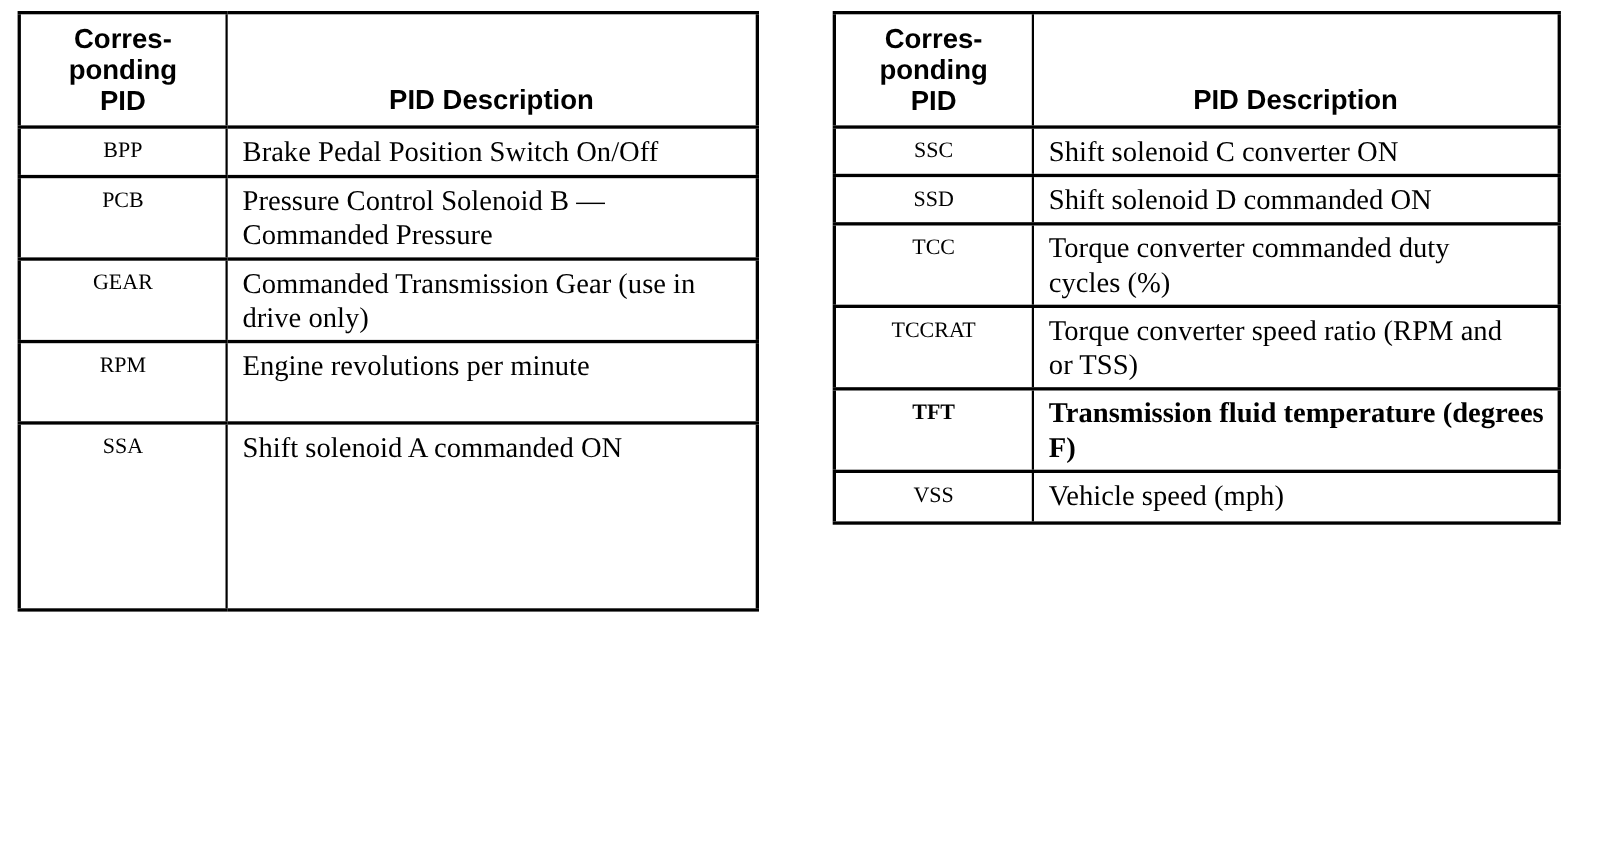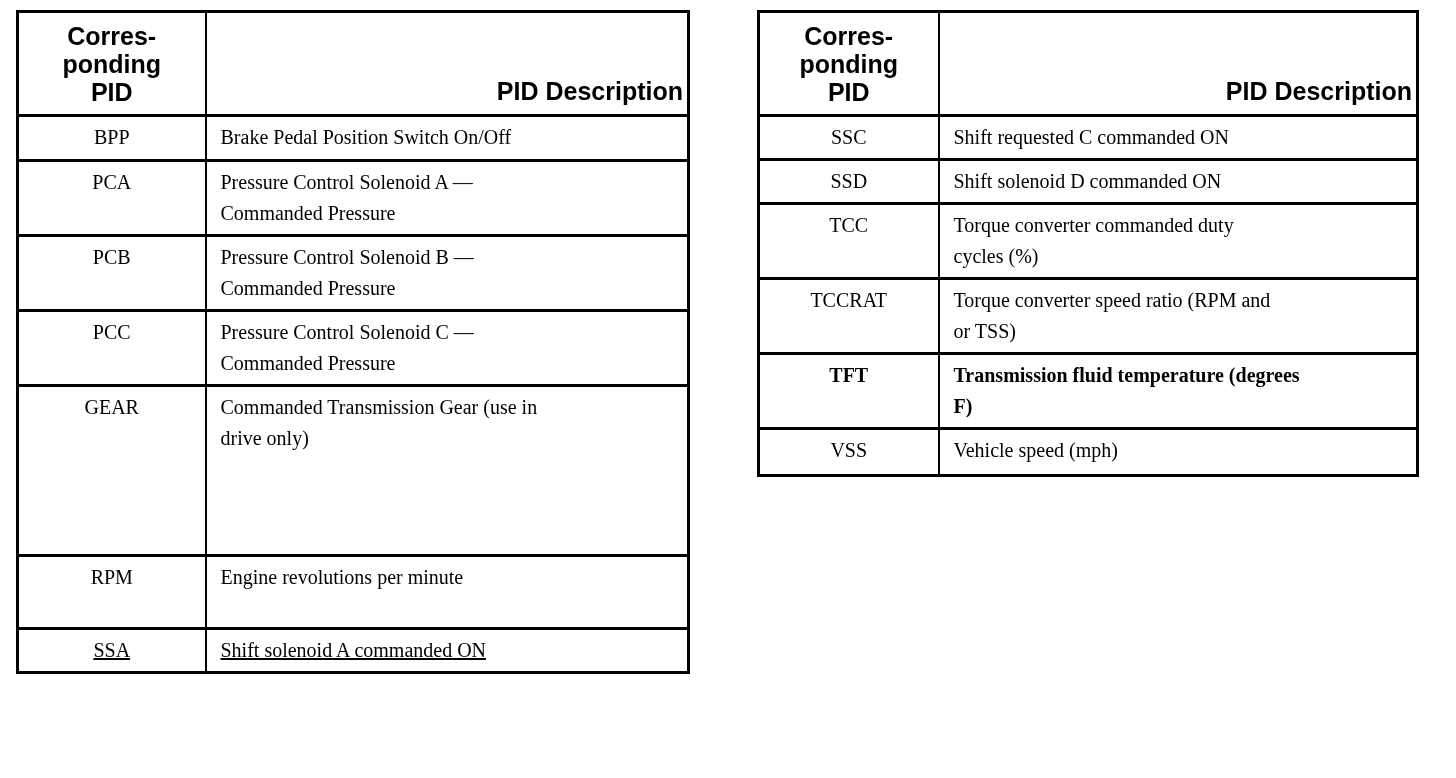--- a/index.html
+++ b/index.html
@@ -56,35 +56,35 @@
     line-height: 28px;
     text-align: center;
     vertical-align: middle;
     white-space: pre-line;
     padding: 4px 2px;
   }
   th.desc-col-header {
     font-family: "Liberation Sans", sans-serif;
     font-weight: bold;
     font-size: 25px;
-    text-align: right;
+    text-align: center;
     vertical-align: bottom;
     padding: 0 4px 8px 4px;
   }
 
   
   td.pid-cell {
     font-size: 20px;
     line-height: 31px;
     text-align: center;
     vertical-align: top;
     padding: 5px 2px;
   }
   td.desc-cell {
-    font-size: 20px;
+    font-size: 26px;
     line-height: 31px;
     text-align: left;
     vertical-align: top;
     padding: 5px 6px 5px 14px;
     white-space: pre-line;
   }
 
   
   .left  tbody tr:nth-child(1) { height: 45px;  }
   .left  tbody tr:nth-child(2) { height: 74px;  }
@@ -121,32 +121,22 @@
 PID</th>
           <th class="desc-col-header">PID Description</th>
         </tr>
       </thead>
       <tbody>
           <tr>
             <td class="pid-cell">BPP</td>
             <td class="desc-cell">Brake Pedal Position Switch On/Off</td>
           </tr>
           <tr>
-            <td class="pid-cell">PCA</td>
-            <td class="desc-cell">Pressure Control Solenoid A —
-Commanded Pressure</td>
-          </tr>
-          <tr>
             <td class="pid-cell">PCB</td>
             <td class="desc-cell">Pressure Control Solenoid B —
-Commanded Pressure</td>
-          </tr>
-          <tr>
-            <td class="pid-cell">PCC</td>
-            <td class="desc-cell">Pressure Control Solenoid C —
 Commanded Pressure</td>
           </tr>
           <tr>
             <td class="pid-cell">GEAR</td>
             <td class="desc-cell">Commanded Transmission Gear (use in
 drive only)</td>
           </tr>
           <tr>
             <td class="pid-cell">RPM</td>
             <td class="desc-cell">Engine revolutions per minute</td>
@@ -169,21 +159,21 @@
         <tr>
           <th class="pid-col-header">Corres-
 ponding
 PID</th>
           <th class="desc-col-header">PID Description</th>
         </tr>
       </thead>
       <tbody>
           <tr>
             <td class="pid-cell">SSC</td>
-            <td class="desc-cell">Shift requested C commanded ON</td>
+            <td class="desc-cell">Shift solenoid C converter ON</td>
           </tr>
           <tr>
             <td class="pid-cell">SSD</td>
             <td class="desc-cell">Shift solenoid D commanded ON</td>
           </tr>
           <tr>
             <td class="pid-cell">TCC</td>
             <td class="desc-cell">Torque converter commanded duty
 cycles (%)</td>
           </tr>

